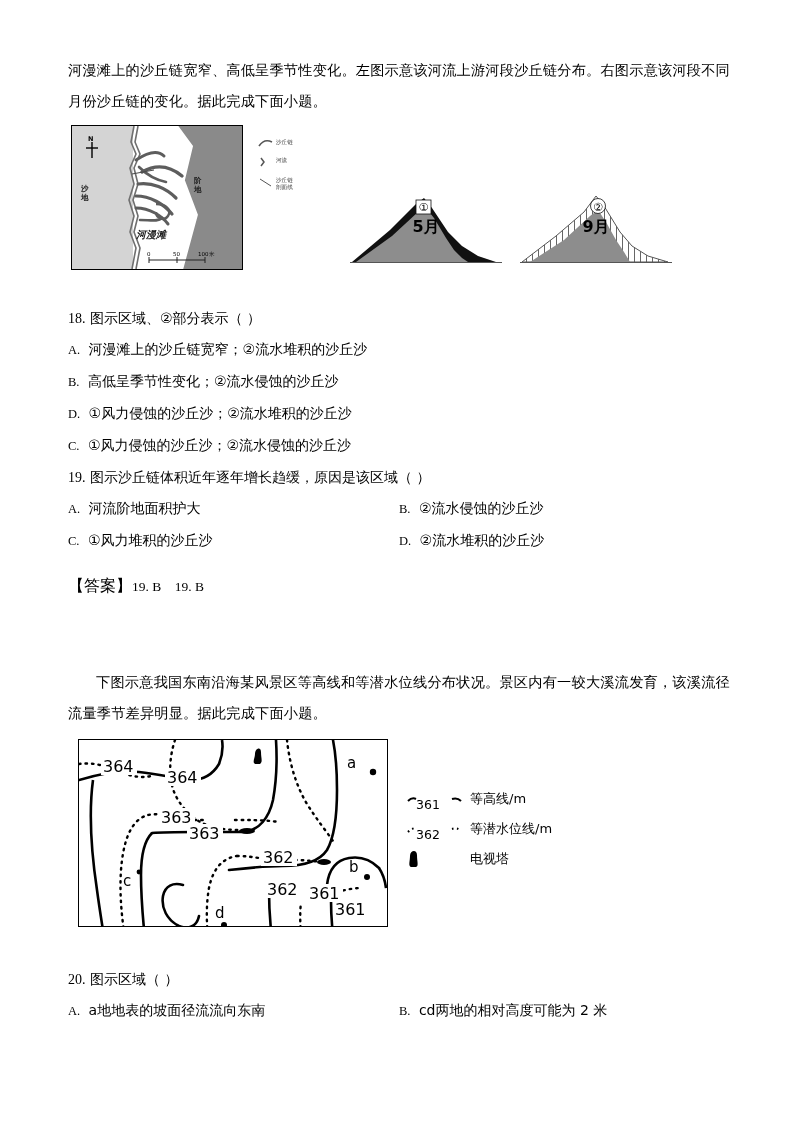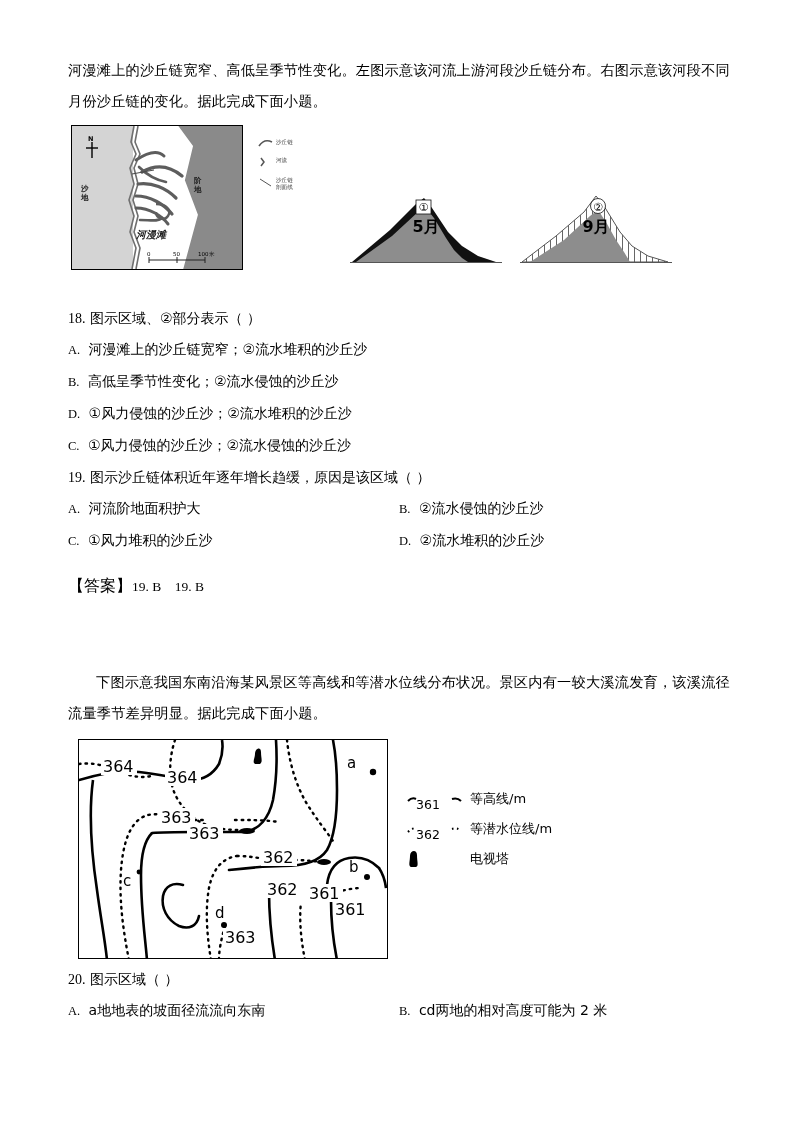--- a/index.html
+++ b/index.html
@@ -65,21 +65,21 @@
   .mon {
     position:absolute; width:152px; text-align:center; top: 94px;
     font-size: 16px; font-weight: bold; font-family:"DejaVu Sans", sans-serif;
   }
   .mon.may { left: 282px; }
   .mon.sep { left: 452px; }
 
   
   .fig2 { position: relative; height: 225px; margin-top: 10px; }
   .cmap {
-    position:absolute; left:10px; top:0; width: 310px; height: 220px;
+    position:absolute; left:10px; top:0; width: 310px; height: 188px;
     border: 1.6px solid #000; background:#fff; overflow:hidden;
   }
   .legend2 { position:absolute; left: 338px; top: 45px; font-size: 13px; line-height: 30px; }
   .legend2 .lrow2 { display:flex; align-items:center; height:30px; }
   .legend2 .sym2 { width: 64px; flex:0 0 64px; position:relative; height:22px; }
   .legend2 .sym2 .num { position:absolute; left:10px; top:2px; font-size:12.5px; font-family:"DejaVu Sans", sans-serif; }
   .legend2 .txt2 { font-size:13px; }
   .tower-sym { width: 64px; flex:0 0 64px; position:relative; height:22px; }
 </style>
 </head>

